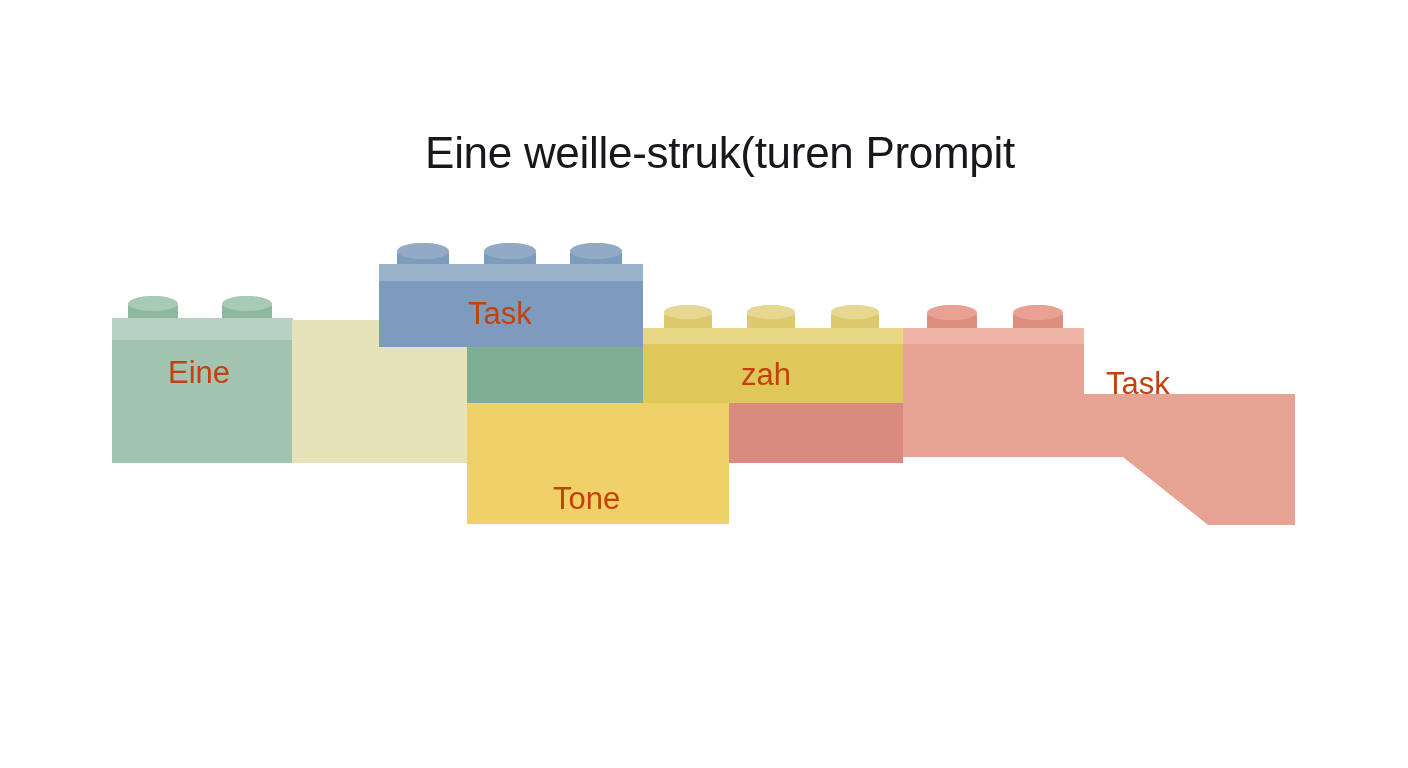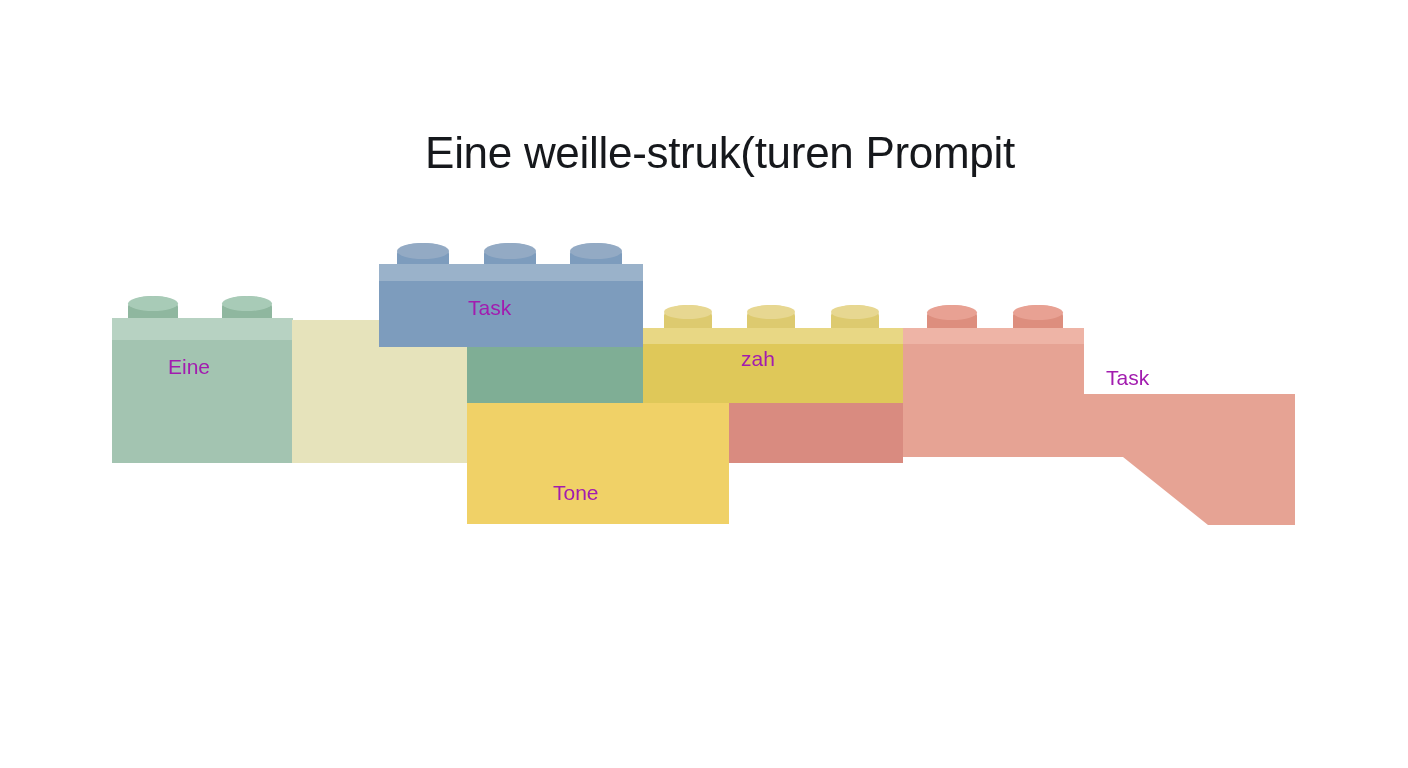--- a/index.html
+++ b/index.html
@@ -73,22 +73,22 @@
   .stud-top {
     position: absolute;
     left: 0;
     top: 0;
     width: 100%;
     border-radius: 50%;
   }
 
   .brick-label {
     position: absolute;
-    font-size: 21px;
-    color: #a21caf;
+    font-size: 31px;
+    color: #c2410c;
     white-space: pre;
     font-family: "Liberation Sans", sans-serif;
   }
 
   .poly-brick {
     position: absolute;
   }
   .poly-brick svg { display: block; }
 </style>
 </head>
@@ -136,21 +136,21 @@
       <div class="stud" style="left: 747px; top: 305px; width: 48px; height: 38px; background: rgb(221, 202, 111);">
         <div class="stud-top" style="height: 14px; background: rgb(231, 215, 145);"></div>
       </div>
       <div class="stud" style="left: 831px; top: 305px; width: 48px; height: 38px; background: rgb(221, 202, 111);">
         <div class="stud-top" style="height: 14px; background: rgb(231, 215, 145);"></div>
       </div>
       <div class="brick" style="left: 643px; top: 328px; width: 260px; height: 75px;">
         <div class="brick-body" style="background: rgb(223, 200, 89);"></div>
         <div class="brick-lip" style="height: 16px; background: rgb(232, 215, 132);"></div>
       </div>
-      <div class="brick-label" style="left: 741px; top: 347px;">zah</div>
+      <div class="brick-label" style="left: 741px; top: 357px;">zah</div>
       <div class="brick" style="left: 555px; top: 403px; width: 348px; height: 60px;">
         <div class="brick-body" style="background: rgb(217, 139, 128);"></div>
       </div>
       <div class="brick-label" style="left: 657px; top: 418px;">Tone</div>
       <div class="brick" style="left: 467px; top: 403px; width: 262px; height: 121px;">
         <div class="brick-body" style="background: rgb(240, 209, 103);"></div>
       </div>
       <div class="brick-label" style="left: 553px; top: 481px;">Tone</div>
       <div class="stud" style="left: 927px; top: 305px; width: 50px; height: 38px; background: rgb(221, 142, 126);">
         <div class="stud-top" style="height: 15px; background: rgb(232, 161, 147);"></div>

